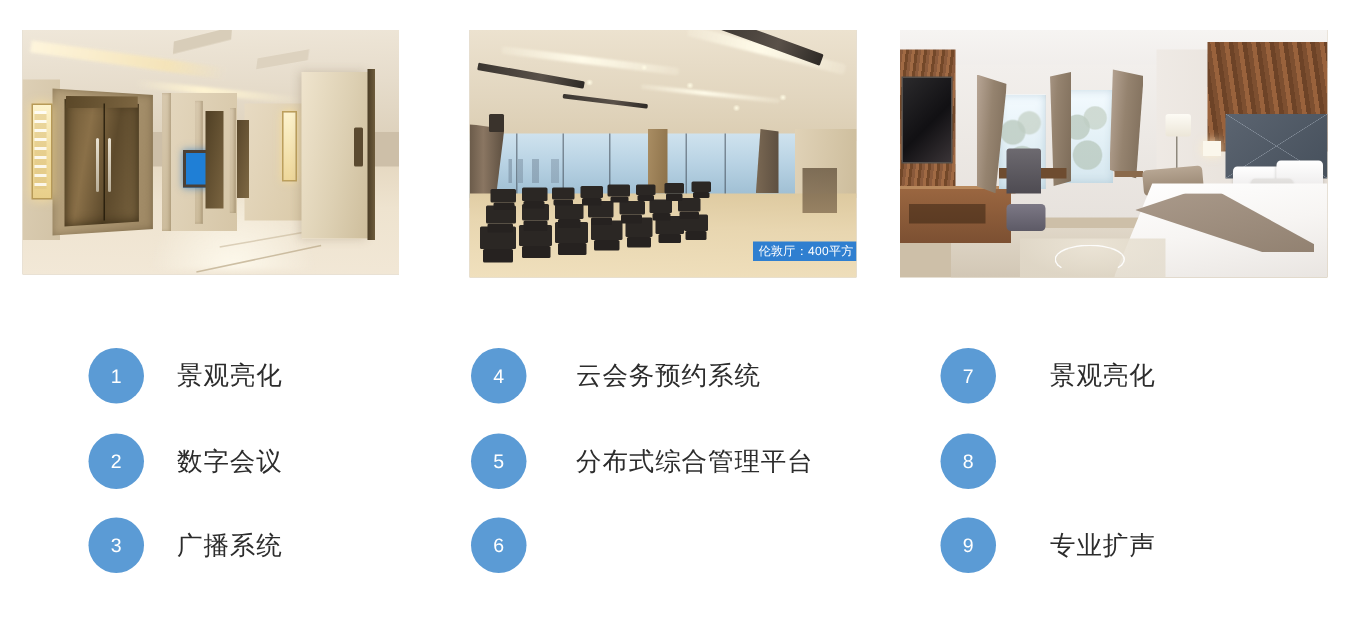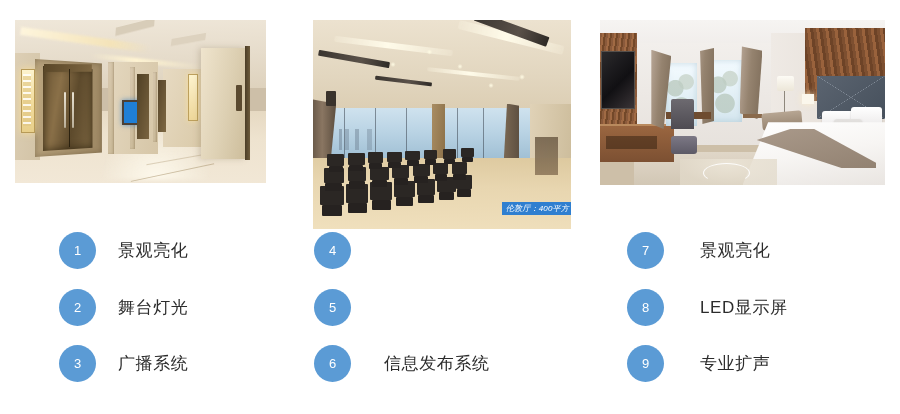--- a/index.html
+++ b/index.html
@@ -178,21 +178,21 @@
     left: 91.5%; top: 16%; width: 2%; height: 70%;
     background: linear-gradient(90deg, #4b3d26, #6e5c3c);
   }
   .lobby-col-dark {
     left: 88%; top: 40%; width: 2.5%; height: 16%;
     background: #5b4a30;
     border-radius: 1px;
   }
 
   
-  #photo-hall { left: 313px; top: 20px; width: 258px; height: 209px; font-style: italic; }
+  #photo-hall { left: 313px; top: 20px; width: 258px; height: 165px; }
   .hall-ceiling {
     left: 0; top: 0; width: 100%; height: 45%;
     background: linear-gradient(180deg, #ece2cf 0%, #e2d6bf 60%, #dbcdb2 100%);
   }
   .hall-strip {
     background: linear-gradient(90deg, rgba(255,250,232,.2), #fffbe9 45%, rgba(255,250,232,.2));
     filter: blur(.6px);
     border-radius: 2px;
   }
   .hall-strip.s1 { left: 8%; top: 11%; width: 46%; height: 3%; transform: rotate(7deg); }
@@ -635,48 +635,48 @@
 
 <div class="feature-grid">
 
   <div class="feature-col" id="feature-col-1">
     <div class="feature-item r1">
       <div class="badge">1</div>
       <div class="feature-label">景观亮化</div>
     </div>
     <div class="feature-item r2">
       <div class="badge">2</div>
-      <div class="feature-label">舞台灯光</div>
+      <div class="feature-label">数字会议</div>
     </div>
     <div class="feature-item r3">
       <div class="badge">3</div>
       <div class="feature-label">广播系统</div>
     </div>
   </div>
 
   <div class="feature-col" id="feature-col-2">
     <div class="feature-item r1">
       <div class="badge">4</div>
+      <div class="feature-label">云会务预约系统</div>
     </div>
     <div class="feature-item r2">
       <div class="badge">5</div>
+      <div class="feature-label">分布式综合管理平台</div>
     </div>
     <div class="feature-item r3">
       <div class="badge">6</div>
-      <div class="feature-label">信息发布系统</div>
     </div>
   </div>
 
   <div class="feature-col" id="feature-col-3">
     <div class="feature-item r1">
       <div class="badge">7</div>
       <div class="feature-label">景观亮化</div>
     </div>
     <div class="feature-item r2">
       <div class="badge">8</div>
-      <div class="feature-label latin-lead">LED显示屏</div>
     </div>
     <div class="feature-item r3">
       <div class="badge">9</div>
       <div class="feature-label">专业扩声</div>
     </div>
   </div>
 </div>
 
 </body></html>

